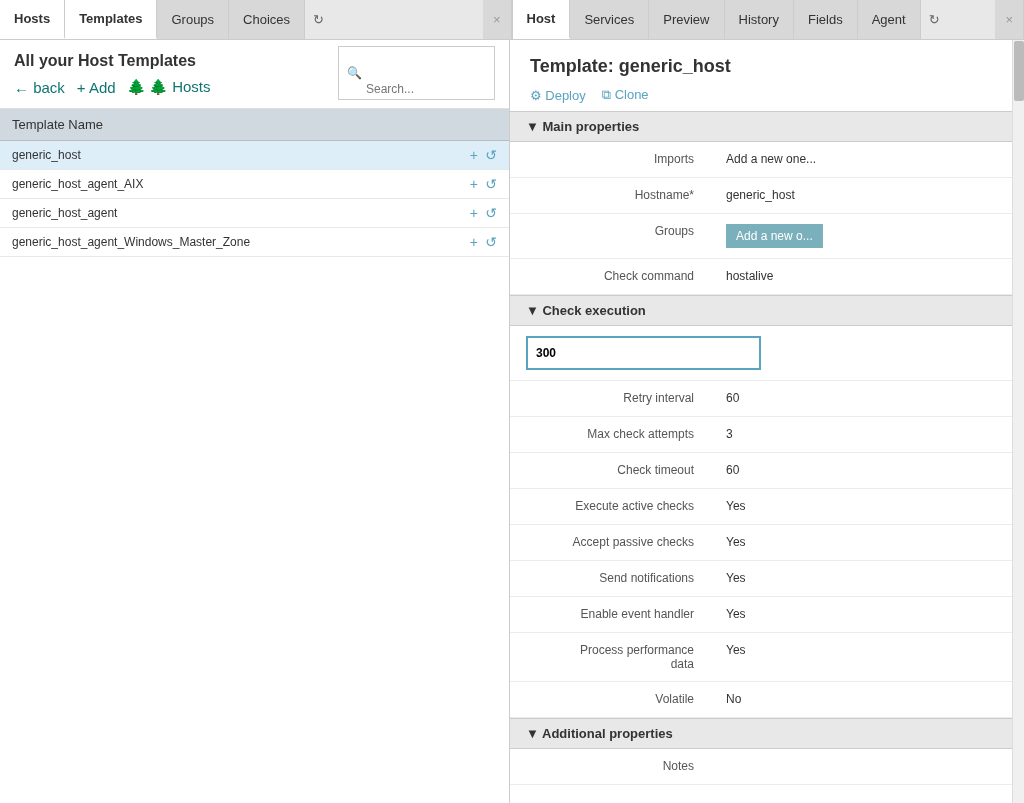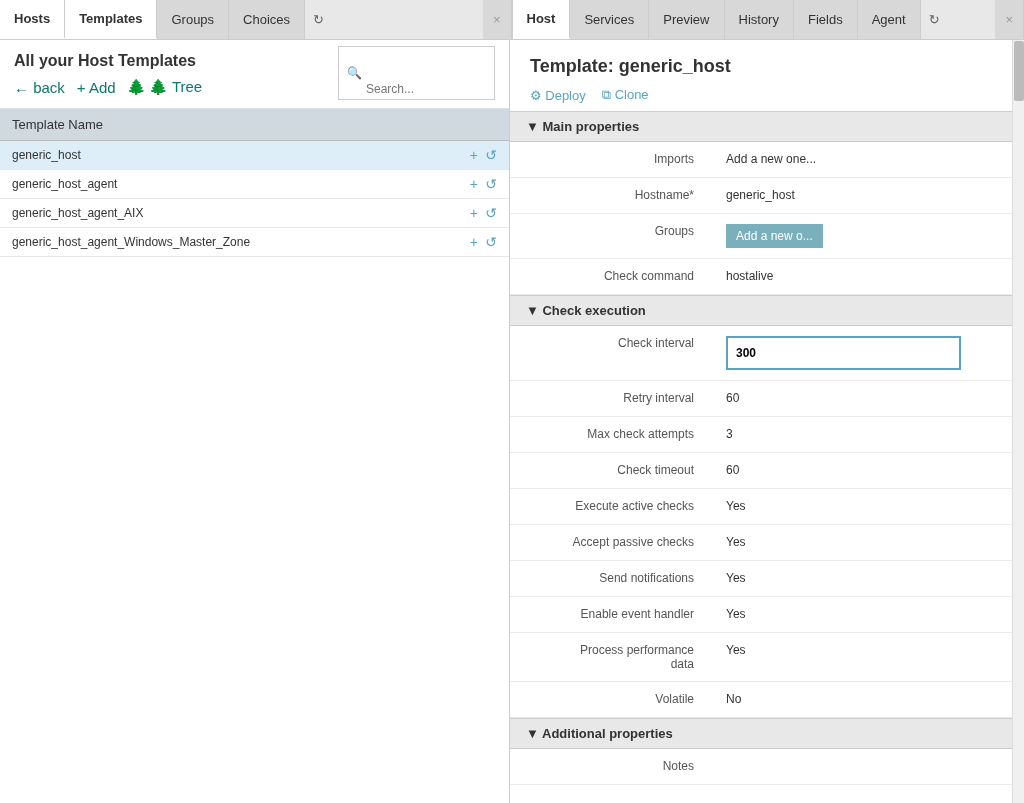--- a/index.html
+++ b/index.html
@@ -154,21 +154,21 @@
         <div class="panel-title">All your Host Templates</div>
         <div class="search-bar" style="float:right;margin-top:-32px;">
           <span style="color:#aaa;margin-right:4px;">🔍</span>
           <input type="text" placeholder="Search..." style="">
         </div>
         <div class="toolbar">
           <a class="toolbar-btn">← back</a>
           <a class="toolbar-btn">+ Add</a>
           <a class="toolbar-btn">
             <span>🌲</span>
-            <span style="margin-left:0;">🌲 Tree</span>
+            <span style="margin-left:0;">🌲 Hosts</span>
           </a>
         </div>
       </div>
 
       <div class="template-list">
         <table class="template-table">
           <thead>
             <tr>
               <th>Template Name</th>
               <th></th>
@@ -176,28 +176,28 @@
           </thead>
           <tbody>
             <tr class="selected">
               <td>generic_host</td>
               <td class="actions">
                 <span class="action-btn plus-icon">+</span>
                 <span class="action-btn undo-icon">↺</span>
               </td>
             </tr>
             <tr>
-              <td>generic_host_agent</td>
+              <td>generic_host_agent_AIX</td>
               <td class="actions">
                 <span class="action-btn plus-icon">+</span>
                 <span class="action-btn undo-icon">↺</span>
               </td>
             </tr>
             <tr>
-              <td>generic_host_agent_AIX</td>
+              <td>generic_host_agent</td>
               <td class="actions">
                 <span class="action-btn plus-icon">+</span>
                 <span class="action-btn undo-icon">↺</span>
               </td>
             </tr>
             <tr>
               <td>generic_host_agent_Windows_Master_Zone</td>
               <td class="actions">
                 <span class="action-btn plus-icon">+</span>
                 <span class="action-btn undo-icon">↺</span>
@@ -239,21 +239,20 @@
               <div class="field-label">Check command</div>
               <div class="field-value">hostalive</div>
             </div>
           </div>
         </div>
 
         <div class="section">
           <div class="section-header">▼ Check execution</div>
           <div class="section-body">
             <div class="field-row">
-              <div class="field-label">Check interval</div>
               <div class="field-value">
                 <input class="field-input" type="text" value="300" style="">
               </div>
             </div>
             <div class="field-row">
               <div class="field-label">Retry interval</div>
               <div class="field-value">60</div>
             </div>
             <div class="field-row">
               <div class="field-label">Max check attempts</div>

